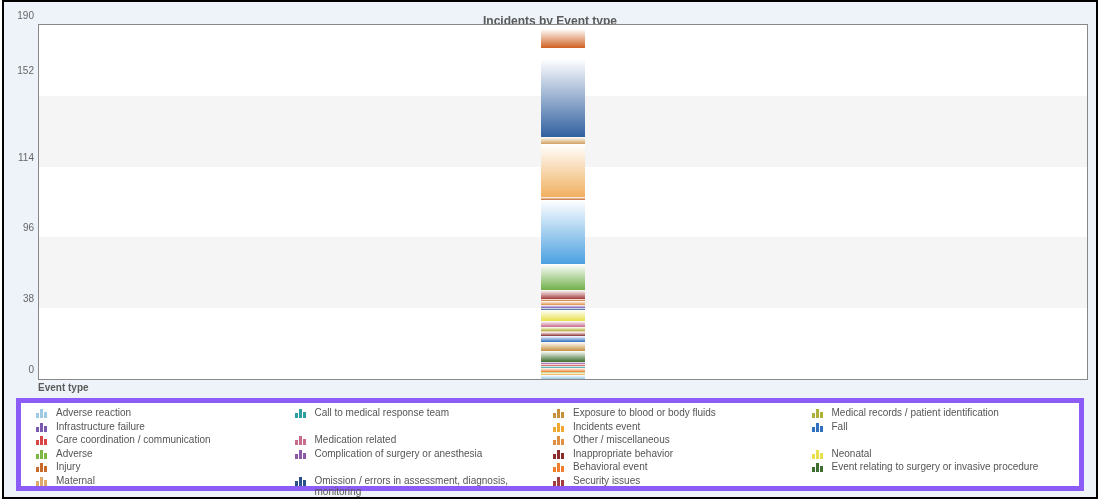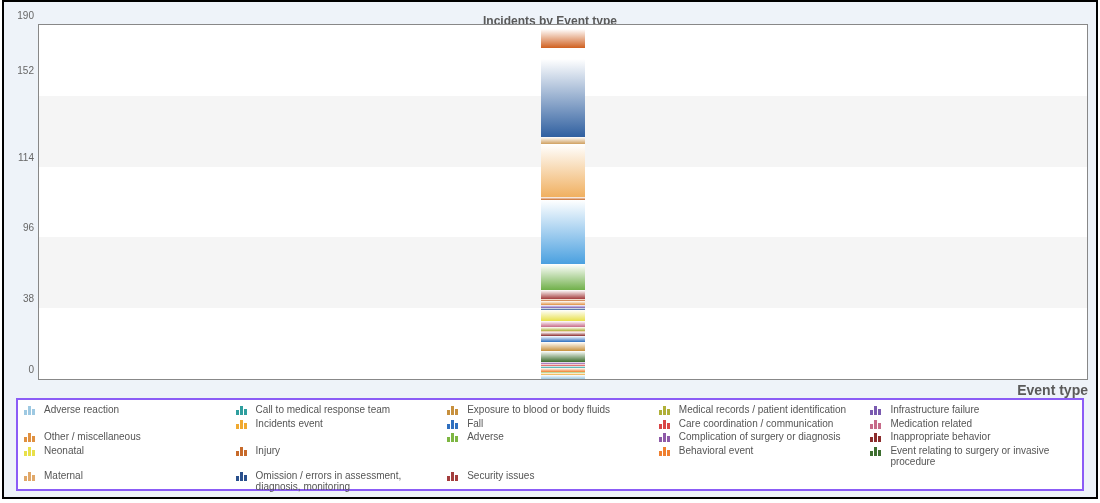--- a/index.html
+++ b/index.html
@@ -71,39 +71,39 @@
   }
   .seg {
     width: 100%;
     box-sizing: border-box;
   }
   .xlabel-row {
     position: absolute;
     left: 34px;
     right: 8px;
     top: 380px;
-    text-align: right;
-    font-size: 14px;
+    text-align: left;
+    font-size: 10px;
     font-weight: bold;
     color: #5a5a5a;
   }
   .legend {
     position: absolute;
     left: 12px;
     right: 12px;
     bottom: 6px;
     top: 396px;
-    border: 2px solid #8b5cf6;
+    border: 5px solid #8b5cf6;
     background: #fff;
     font-size: 10px;
     color: #555;
-    padding: 4px 6px;
+    padding: 4px 15px;
     box-sizing: border-box;
     display: grid;
-    grid-template-columns: repeat(5, 1fr);
+    grid-template-columns: repeat(4, 1fr);
     grid-auto-rows: min-content;
     column-gap: 6px;
     row-gap: 2px;
     align-content: start;
   }
   .legend-item {
     display: flex;
     align-items: flex-start;
     gap: 6px;
     line-height: 1.15;
@@ -272,21 +272,21 @@
           <span class="b3"></span>
         </span>
         <span class="legend-label">Adverse</span>
       </div>
       <div class="legend-item">
         <span class="swatch" style="color: rgb(142, 90, 168);">
           <span class="b1"></span>
           <span class="b2"></span>
           <span class="b3"></span>
         </span>
-        <span class="legend-label">Complication of surgery or diagnosis</span>
+        <span class="legend-label">Complication of surgery or anesthesia</span>
       </div>
       <div class="legend-item">
         <span class="swatch" style="color: rgb(140, 45, 45);">
           <span class="b1"></span>
           <span class="b2"></span>
           <span class="b3"></span>
         </span>
         <span class="legend-label">Inappropriate behavior</span>
       </div>
       <div class="legend-item">

